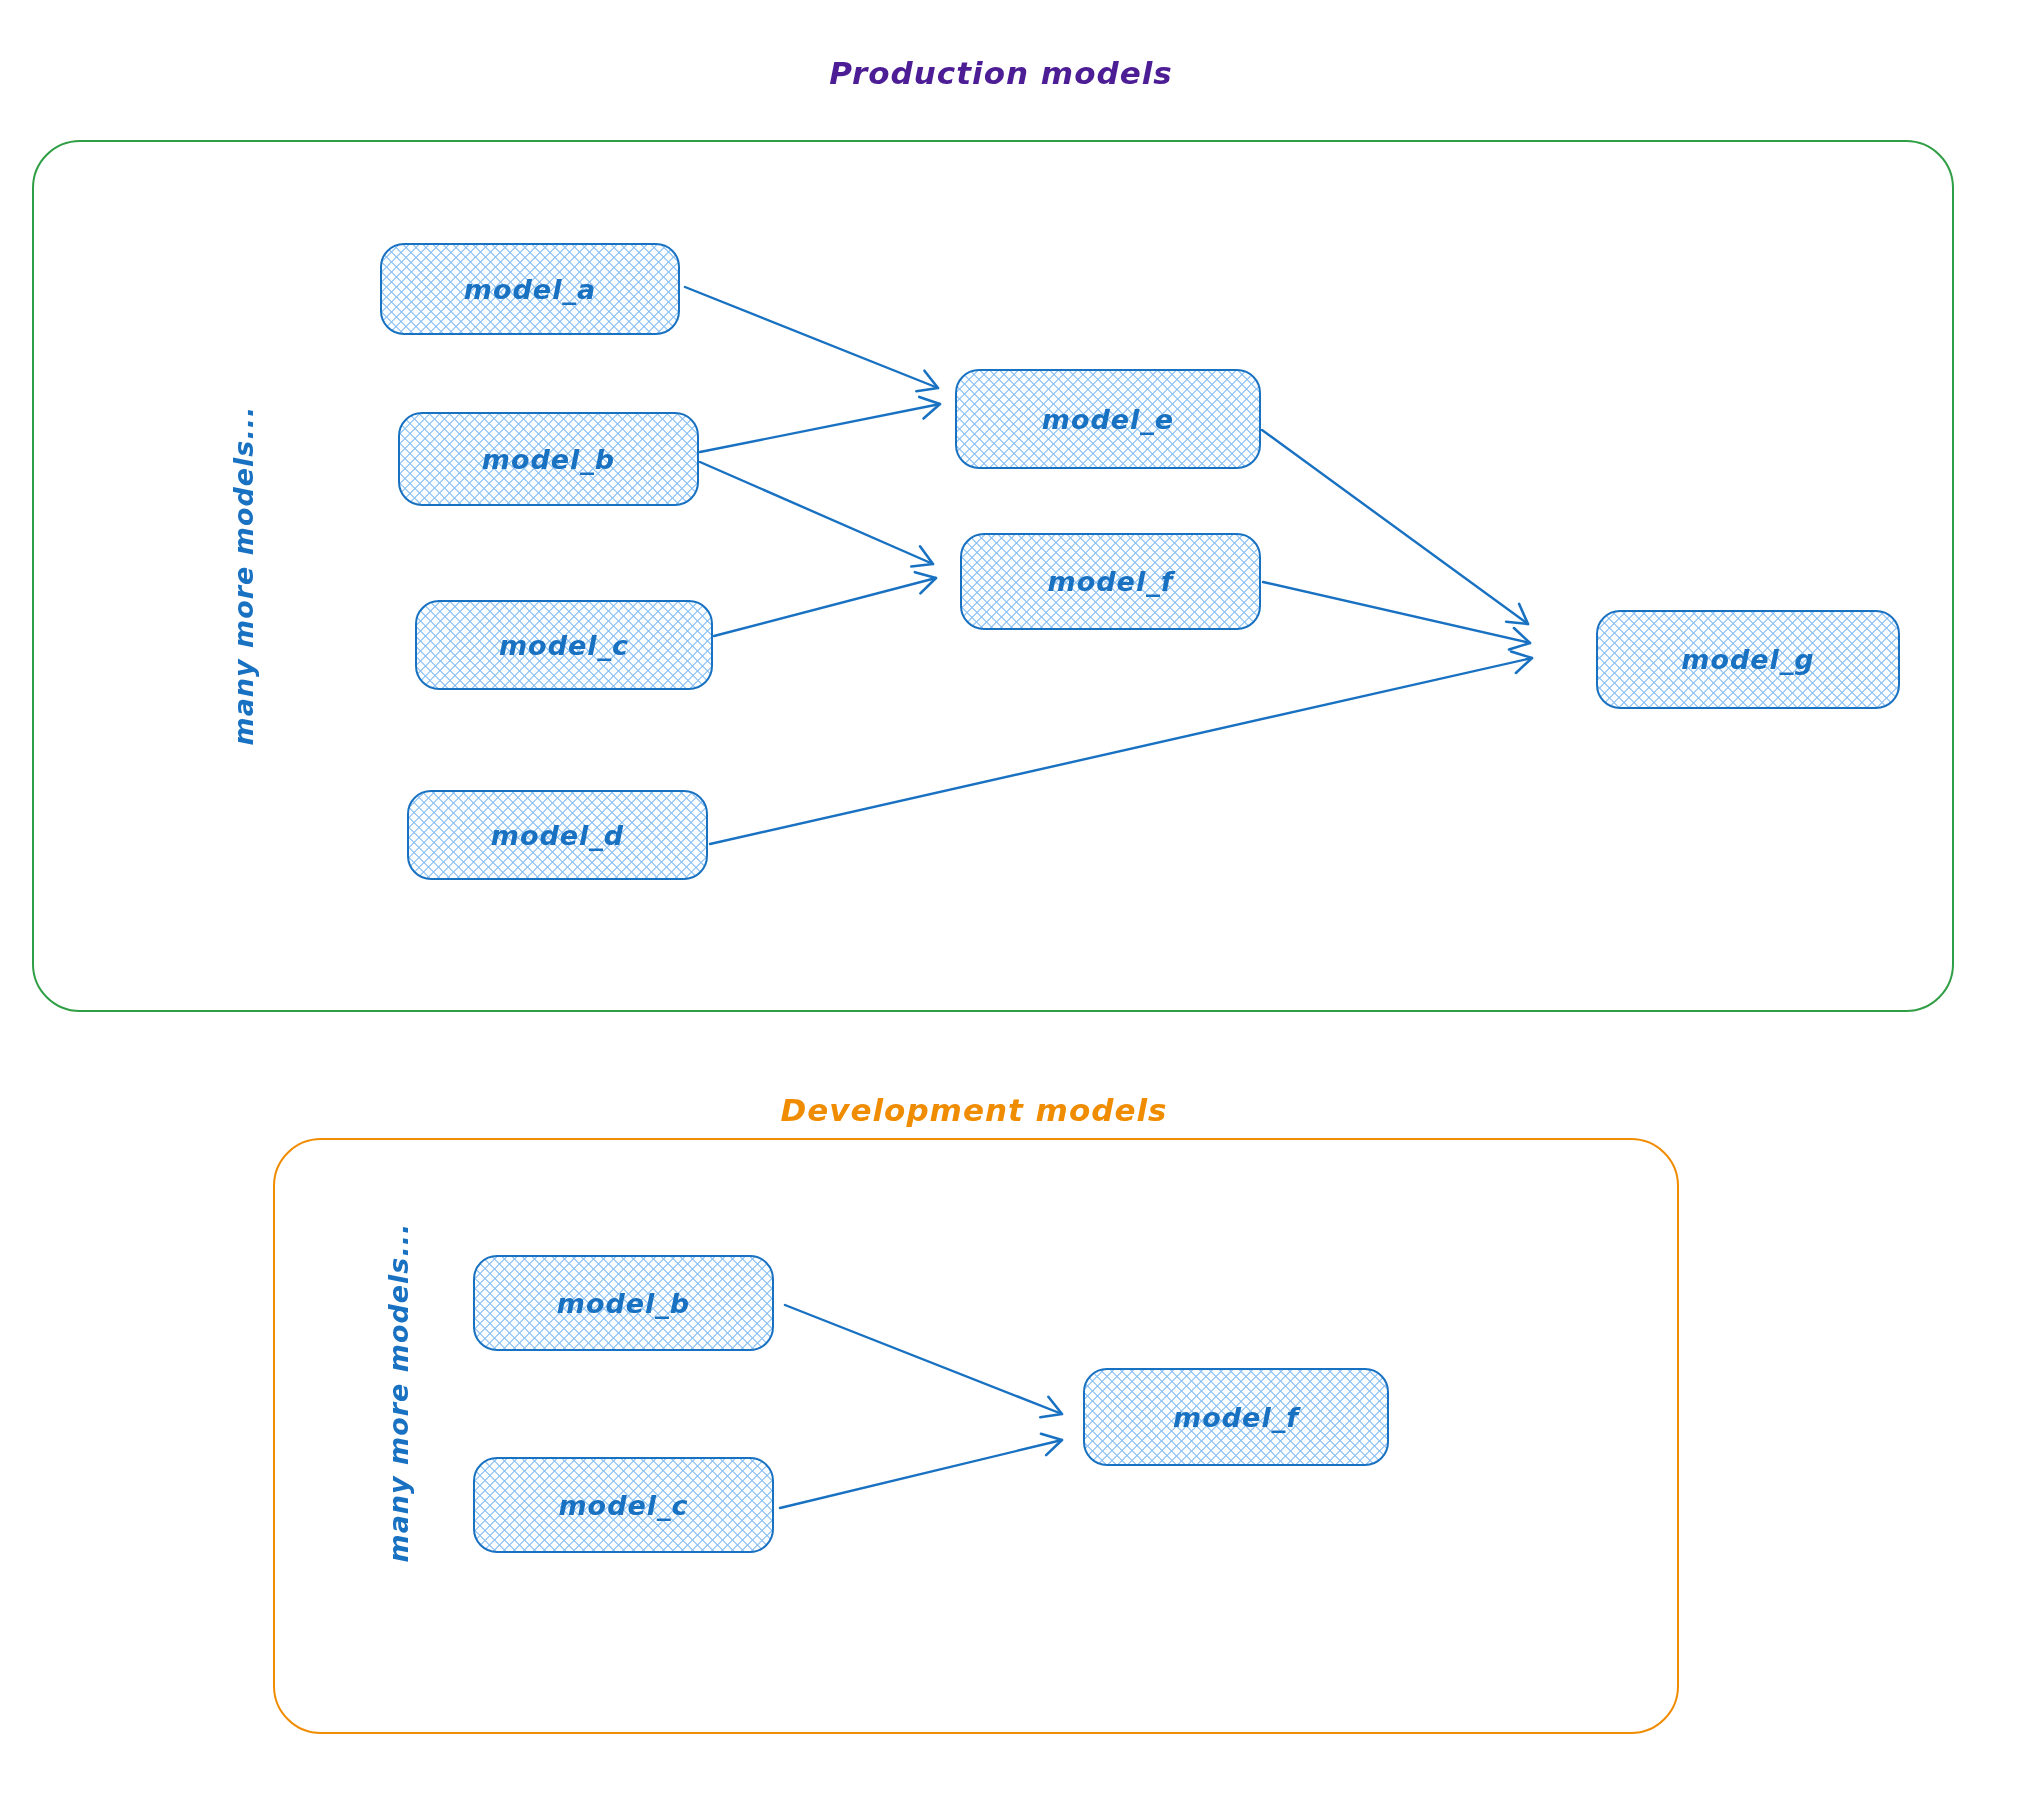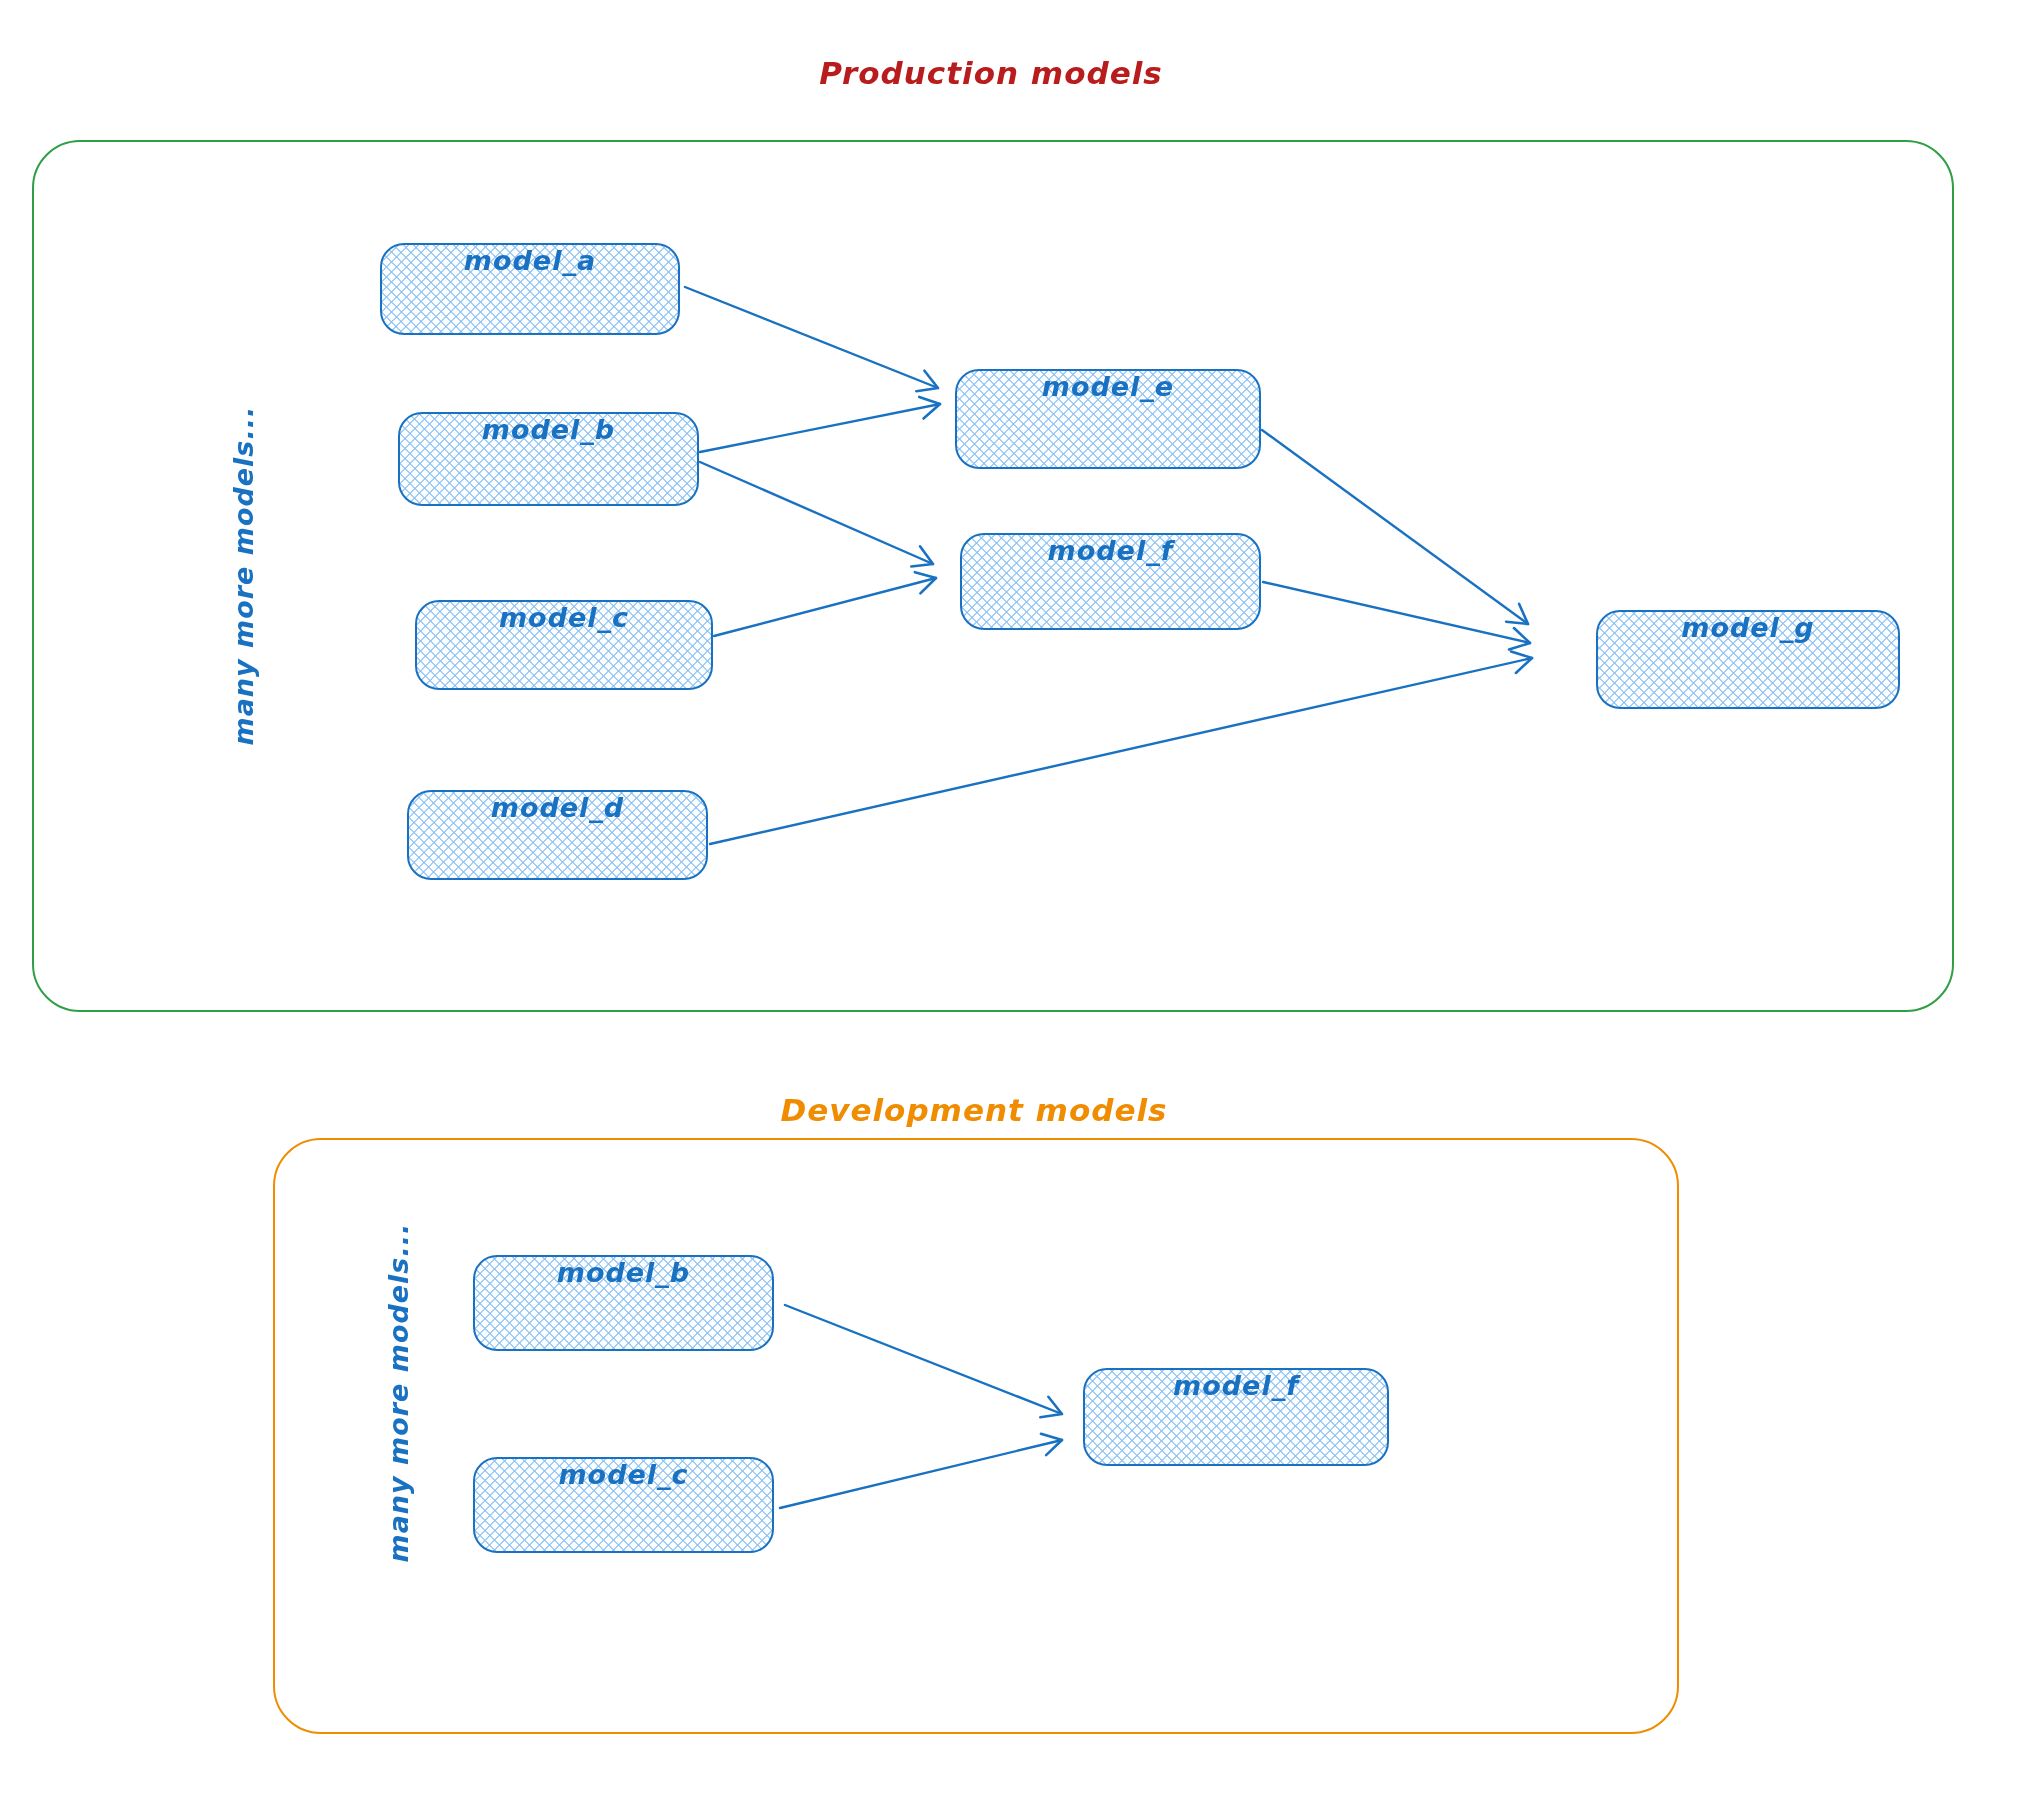--- a/index.html
+++ b/index.html
@@ -4,36 +4,36 @@
 <style>
   html,body{margin:0;padding:0;background:#ffffff;}
   body{
     width:2024px;height:1818px;position:relative;overflow:hidden;
     font-family:"DejaVu Sans", sans-serif;
   }
   .section-title{
     position:absolute;text-align:center;
     font-size:31px;font-weight:700;font-style:italic;letter-spacing:1px;
   }
-  .title-production{left:32px;width:1918px;top:55px;color:#b91c1c;}
+  .title-production{left:42px;width:1918px;top:55px;color:#4c1d95;}
   .title-development{left:273px;width:1402px;top:1083px;color:#f08c00;margin-top:9px;}
   .container{
     position:absolute;background:transparent;border-radius:48px;
   }
   .container-production{
     left:32px;top:140px;width:1918px;height:868px;
     border:2.5px solid #2f9e44;
   }
   .container-development{
     left:273px;top:1138px;width:1402px;height:592px;
     border:2.5px solid #f08c00;
   }
   .node{
     position:absolute;border:2.6px solid #1971c2;border-radius:24px;
-    display:flex;align-items:flex-start;justify-content:center;
+    display:flex;align-items:center;justify-content:center;
     background-color:#fdfeff;
     background-image:
       repeating-linear-gradient(45deg,  rgba(134,190,243,0.75) 0 1.4px, transparent 1.4px 7px),
       repeating-linear-gradient(-45deg, rgba(134,190,243,0.75) 0 1.4px, transparent 1.4px 7px);
   }
   .node-label{
     color:#1971c2;font-size:27px;font-weight:600;font-style:italic;letter-spacing:1px;
   }
   .side-label{
     position:absolute;color:#1971c2;font-size:27px;font-weight:600;font-style:italic;

